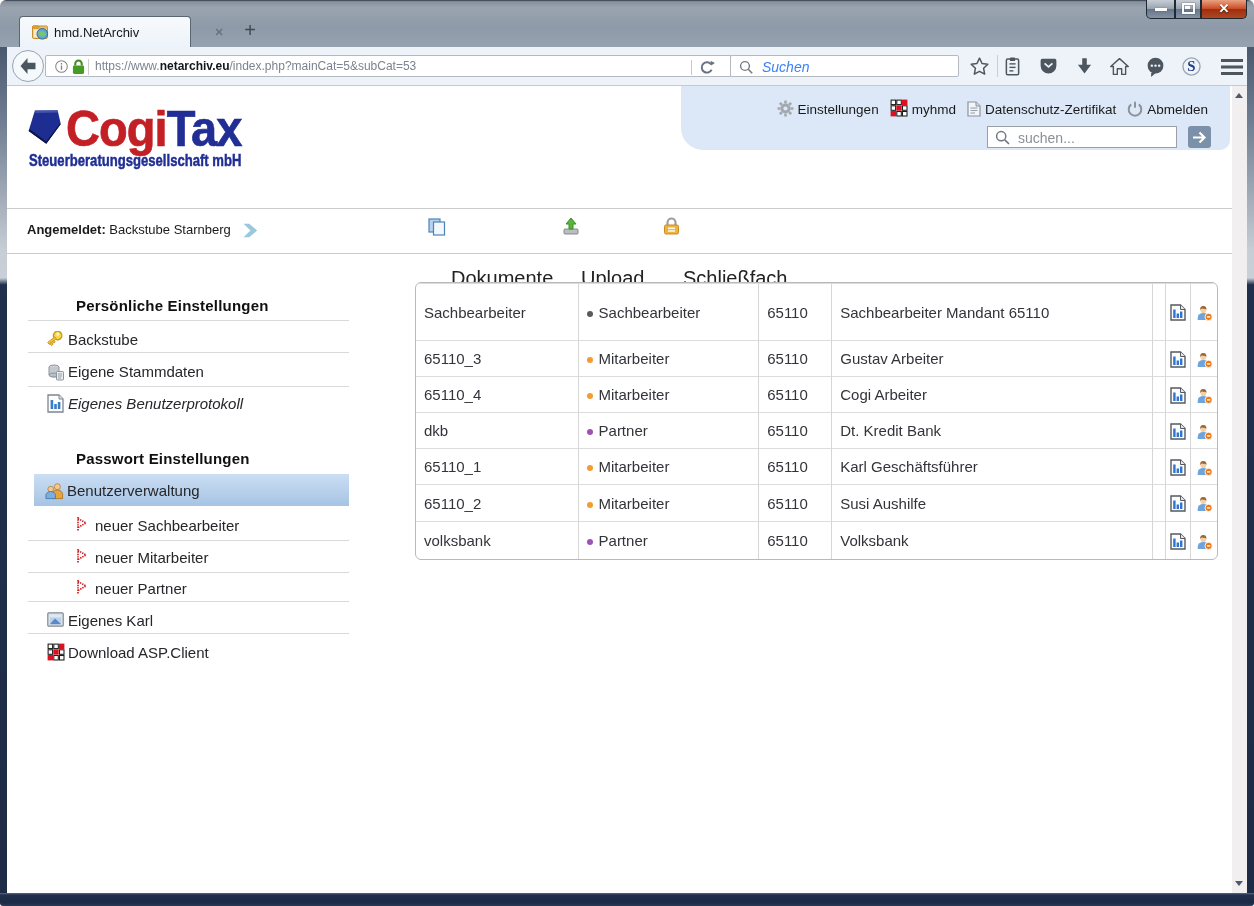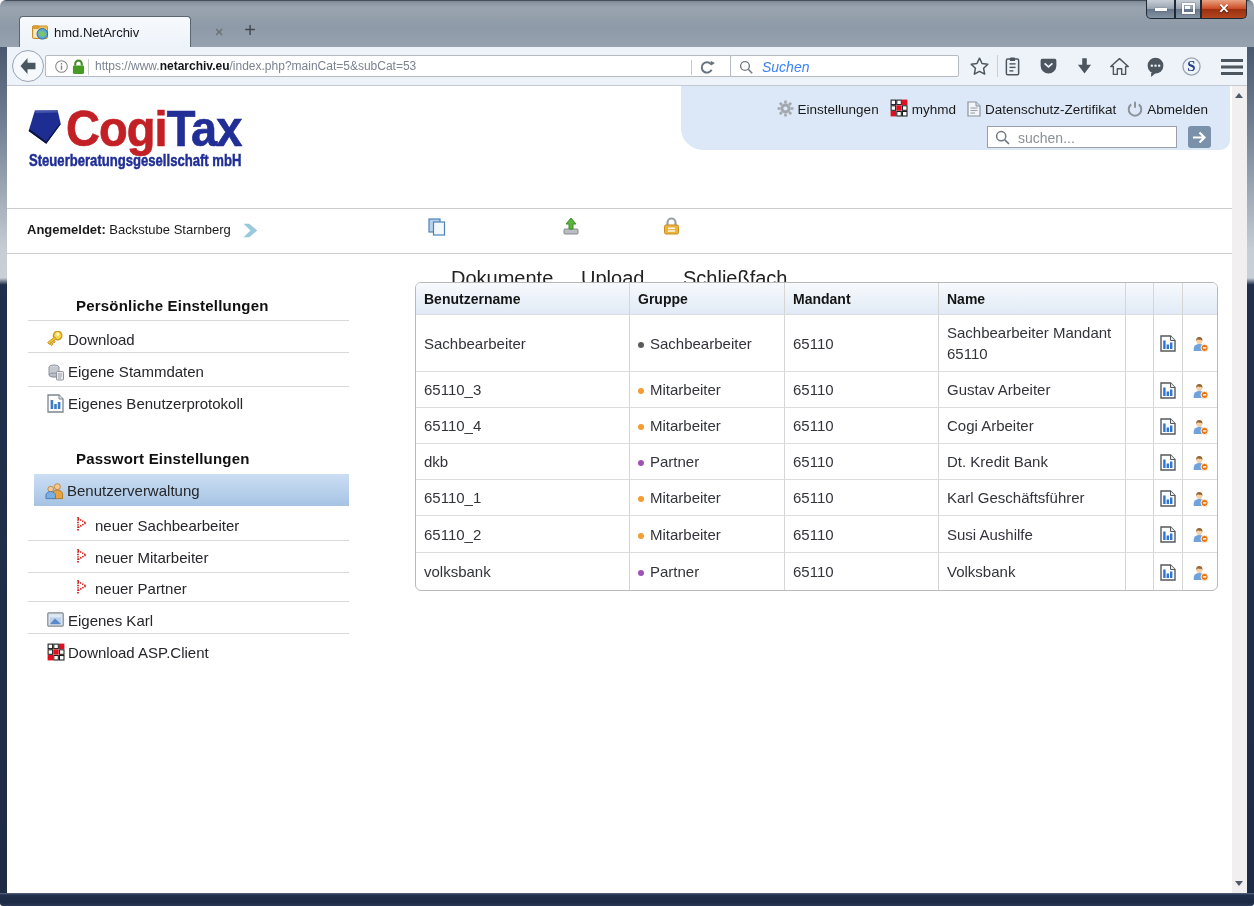--- a/index.html
+++ b/index.html
@@ -324,21 +324,21 @@
         <svg width="19" height="18" viewBox="0 0 19 18">
           <g transform="rotate(-38 9 9)">
             <circle cx="13" cy="6.5" r="4.2" fill="#f7d84a" stroke="#c8961e" stroke-width="1.4"></circle>
             <circle cx="14" cy="5.6" r="1.6" fill="#fdf4c0"></circle>
             <rect x="1" y="5.8" width="9" height="2.4" fill="#f2c93c" stroke="#c8961e" stroke-width="0.9"></rect>
             <rect x="2" y="8" width="2" height="2.6" fill="#f2c93c" stroke="#c8961e" stroke-width="0.9"></rect>
             <rect x="5.2" y="8" width="2" height="2" fill="#f2c93c" stroke="#c8961e" stroke-width="0.9"></rect>
           </g>
         </svg>
       </div>
-    <div class="abs sbitem" style="left:61px; top:245px;">Download</div>
+    <div class="abs sbitem" style="left:61px; top:245px;">Backstube</div>
     <div class="abs sbline" style="top:266px;"></div>
     <div class="abs sbico" style="top:277px;">
         <svg width="18" height="18" viewBox="0 0 18 18">
           <ellipse cx="7" cy="4" rx="5" ry="2" fill="#cfd3d8" stroke="#8e959c"></ellipse>
           <path d="M2 4 L2 12 A5 2 0 0 0 12 12 L12 4" fill="#c4c9cf" stroke="#8e959c"></path>
           <ellipse cx="7" cy="12" rx="5" ry="2" fill="#b9bfc6" stroke="#8e959c"></ellipse>
           <rect x="9.5" y="8.5" width="7" height="8.5" rx="0.8" fill="#e9ebee" stroke="#8e959c"></rect>
           <line x1="11" y1="11" x2="15" y2="11" stroke="#9aa0a7"></line>
           <line x1="11" y1="13" x2="15" y2="13" stroke="#9aa0a7"></line>
           <line x1="11" y1="15" x2="14" y2="15" stroke="#9aa0a7"></line>
@@ -348,21 +348,21 @@
     <div class="abs sbline" style="top:300px;"></div>
     <div class="abs sbico" style="top:308px;">
         <svg width="17" height="19" viewBox="0 0 17 19">
           <path d="M1 1 L12 1 L16 5 L16 18 L1 18 Z" fill="#fdfdfd" stroke="#7e858d" stroke-width="1.3"></path>
           <path d="M12 1 L12 5 L16 5" fill="#e2e6ea" stroke="#7e858d"></path>
           <rect x="3.6" y="6" width="2.6" height="9" fill="#3d7cc7"></rect>
           <rect x="7.2" y="10" width="2.6" height="5" fill="#3d7cc7"></rect>
           <rect x="10.8" y="8" width="2.6" height="7" fill="#3d7cc7"></rect>
         </svg>
       </div>
-    <div class="abs sbitem" style="left:61px; top:309px;">Eigenes Benutzerprotokoll</div>
+    <div class="abs sbitem" style="left:61px; top:309px;font-style:italic;">Eigenes Benutzerprotokoll</div>
     <div class="abs sbhead" style="top:364px;">Passwort Einstellungen</div>
     <div id="sbsel" class="abs"></div>
     <div class="abs sbico" style="left:38px; top:396px;">
         <svg width="19" height="18" viewBox="0 0 20 18">
           <circle cx="13" cy="4.5" r="3.2" fill="#f6c78f" stroke="#b98a4d"></circle>
           <path d="M7.5 17 L7.5 12.5 A5.5 4.5 0 0 1 18.5 12.5 L18.5 17 Z" fill="#e8a33d" stroke="#b07a2a"></path>
           <circle cx="6" cy="7" r="3" fill="#f6c78f" stroke="#b98a4d"></circle>
           <path d="M1 17 L1 13.5 A5 4 0 0 1 11 13.5 L11 17 Z" fill="#7aade0" stroke="#4a7cb0"></path>
         </svg>
       </div>
@@ -413,29 +413,20 @@
             <rect x="6.3" y="6.3" width="5.4" height="5.4"></rect>
             <rect x="0.6" y="12" width="5.4" height="5.4"></rect>
           </g>
         </svg>
       </div>
     <div class="abs sbitem" style="left:61px; top:558px;">Download ASP.Client</div>
 
     <div id="tblwrap" class="abs">
     <table id="tbl">
       <tbody>
-            <tr>
-              <th style="width:213px;">Benutzername</th>
-              <th style="width:155px;">Gruppe</th>
-              <th style="width:154px;">Mandant</th>
-              <th style="width:187px;">Name</th>
-              <th style="width:28px;"></th>
-              <th style="width:29px;"></th>
-              <th style="width:35px;"></th>
-            </tr>
       <tr class="r1">
               <td>Sachbearbeiter</td>
               <td><span class="dot dgray"></span>Sachbearbeiter</td>
               <td>65110</td>
               <td style="line-height:21px; padding-top:6px; padding-bottom:6px;">Sachbearbeiter Mandant 65110</td>
               <td></td>
               <td class="ico"><svg width="16" height="17" viewBox="0 0 16 17">
                   <path d="M1 1 L10.5 1 L15 5.5 L15 16 L1 16 Z" fill="#fdfdfd" stroke="#55595e" stroke-width="1.4"></path>
                   <path d="M10.5 1 L10.5 5.5 L15 5.5" fill="#e8eaec" stroke="#55595e" stroke-width="1"></path>
                   <rect x="3.2" y="5.5" width="2.4" height="8.5" fill="#2f74cf"></rect>

